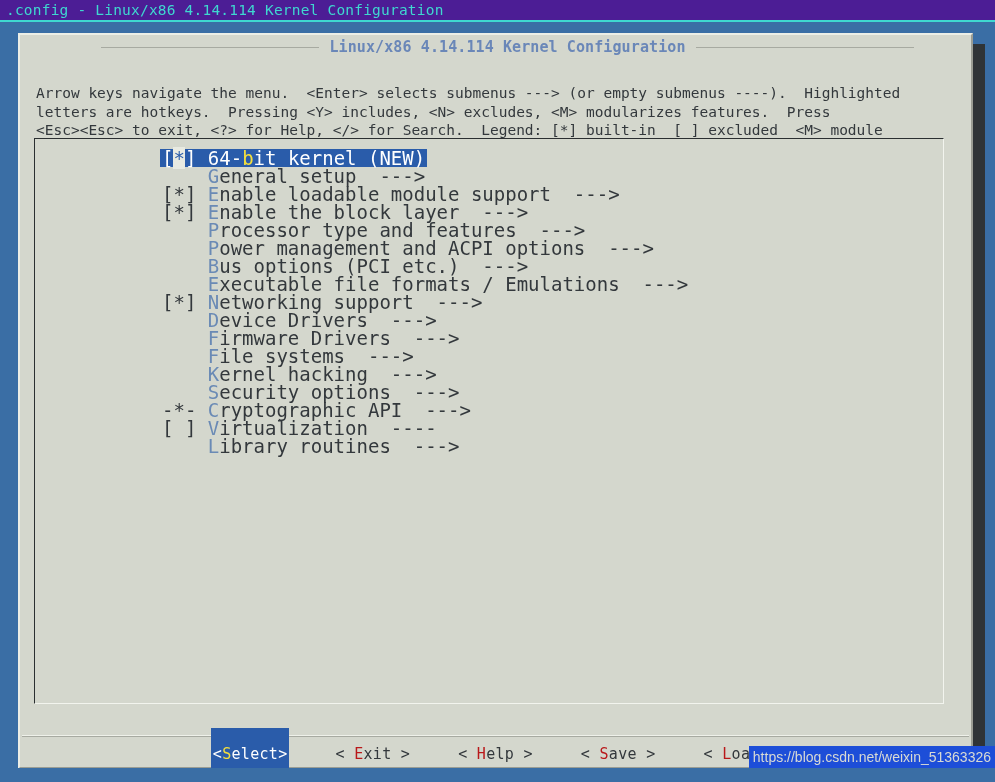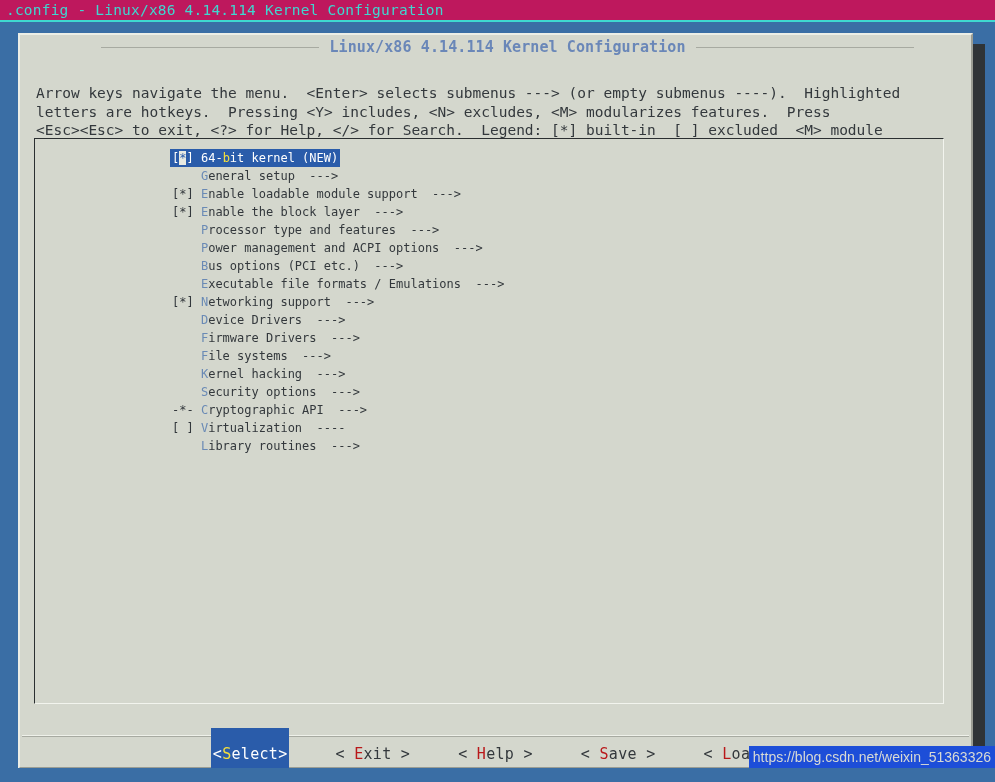--- a/index.html
+++ b/index.html
@@ -7,21 +7,21 @@
   body{
     width:995px;height:782px;
     background:#3a6ea5;
     font-family:"DejaVu Sans Mono","Liberation Mono",monospace;
     overflow:hidden;
     position:relative;
   }
   
   #term-title{
     position:absolute;left:0;top:0;width:995px;height:20px;
-    background:#be185d;color:#3fd8d0;
+    background:#4c1d95;color:#3fd8d0;
     font-size:14.5px;line-height:20px;
     letter-spacing:0.2px;
     padding-left:6px;box-sizing:border-box;
     white-space:pre;
   }
   #term-rule{
     position:absolute;left:0;top:20px;width:995px;height:2px;
     background:#3fd8d0;
   }
   
@@ -71,22 +71,22 @@
     position:absolute;left:14px;top:103px;width:910px;height:566px;
     box-sizing:border-box;
     border-top:1px solid #2b2f31;
     border-left:1px solid #2b2f31;
     border-right:1px solid #f2f4ee;
     border-bottom:1px solid #f2f4ee;
     background:#d4d7cd;
     overflow:hidden;
   }
   #menu-items{
-    position:absolute;left:135px;top:10px;
-    font-size:12px;line-height:18px;
+    position:absolute;left:125px;top:10px;
+    font-size:19px;line-height:18px;
     white-space:pre;
   }
   .menu-row{
     color:#33383c;
     padding:0 2px;
     display:inline-block;
     white-space:pre;
   }
   .menu-line{height:18px;}
   .hot{color:#6a8ab5;}

